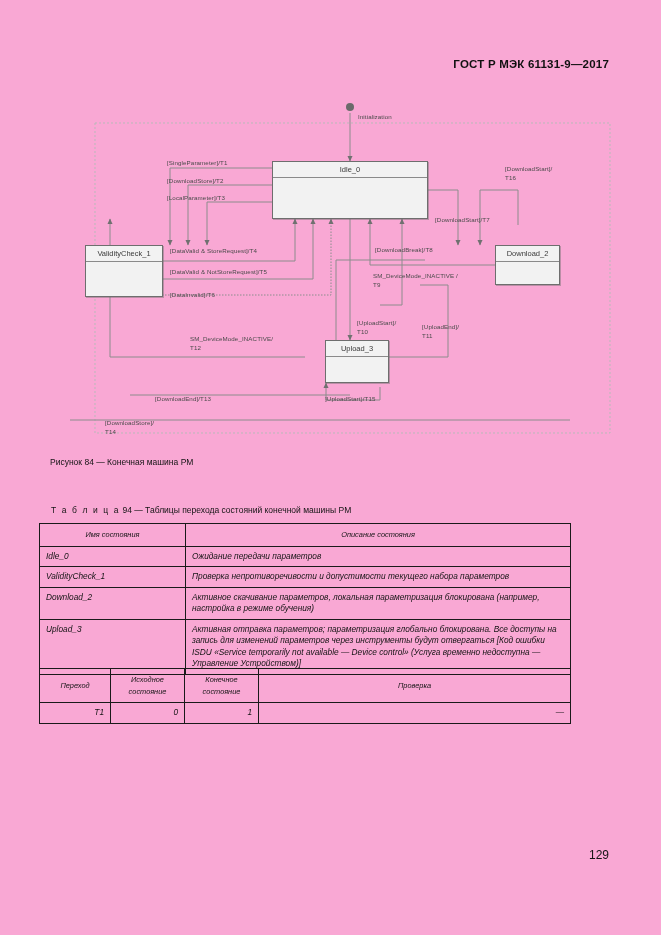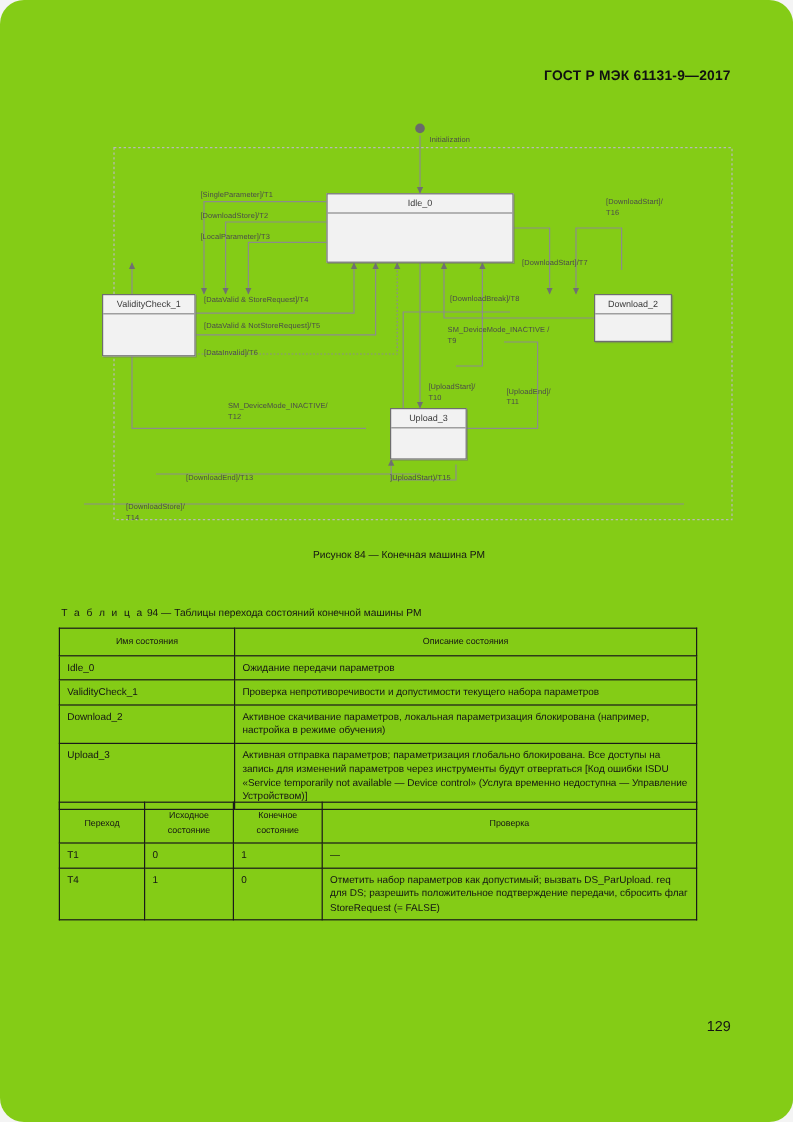--- a/index.html
+++ b/index.html
@@ -11,22 +11,21 @@
     width: 661px;
     height: 935px;
     position: relative;
     font-family: "Liberation Sans", sans-serif;
     color: #1b1b1b;
     overflow: hidden;
   }
   .page {
     position: absolute;
     inset: 0;
-    background: #84cc16;
-    border-radius: 20px;
+    background: #f9a8d4;
   }
 
   
   .doc-header {
     position: absolute;
     top: 58px;
     right: 52px;
     font-size: 11.5px;
     font-weight: bold;
     letter-spacing: 0.2px;
@@ -76,21 +75,20 @@
     position: absolute;
     width: 8px; height: 8px;
     border-radius: 50%;
     background: #6a6a6a;
   }
 
   .fig-caption {
     position: absolute;
     left: 0; right: 0;
     top: 362px;
-    text-align: center;
     font-size: 8.5px;
     color: #141414;
   }
 
   
   .para {
     position: absolute;
     left: 76px;
     top: 482px;
     font-size: 9px;
@@ -102,43 +100,44 @@
     top: 505px;
     font-size: 8.5px;
     color: #141414;
   }
   .table-caption .spaced { letter-spacing: 1.6px; }
 
   
   table {
     border-collapse: collapse;
     position: absolute;
-    left: 49px;
+    left: 39px;
     width: 532px;
     table-layout: fixed;
+    font-style: italic;
   }
   table.states { top: 523px; }
   table.transitions { top: 668px; }
   td, th {
     border: 1px solid #1a1a1a;
     padding: 4px 6px;
     font-size: 8.3px;
     color: #141414;
     vertical-align: top;
     line-height: 11.5px;
     text-align: left;
     font-weight: normal;
   }
   thead td, thead th {
     text-align: center;
     font-size: 7.4px;
     padding: 5px 4px;
     vertical-align: middle;
   }
-  td.c { text-align: left; }
+  td.c { text-align: right; }
   .states col.c1 { width: 146px; }
   .transitions col.t1 { width: 71px; }
   .transitions col.t2 { width: 74px; }
   .transitions col.t3 { width: 74px; }
 
   
   .page-number {
     position: absolute;
     right: 52px;
     top: 848px;
@@ -304,24 +303,18 @@
         <th>Проверка</th>
       </tr>
     </thead>
     <tbody>
       <tr>
         <td class="c">T1</td>
         <td class="c">0</td>
         <td class="c">1</td>
         <td class="c">—</td>
       </tr>
-      <tr>
-        <td class="c">T4</td>
-        <td class="c">1</td>
-        <td class="c">0</td>
-        <td>Отметить набор параметров как допустимый; вызвать DS_ParUpload. req для DS; разрешить положительное подтверждение передачи, сбросить флаг StoreRequest (= FALSE)</td>
-      </tr>
     </tbody>
   </table>
 
   <div class="page-number">129</div>
 
 </div>
 
 </body></html>

